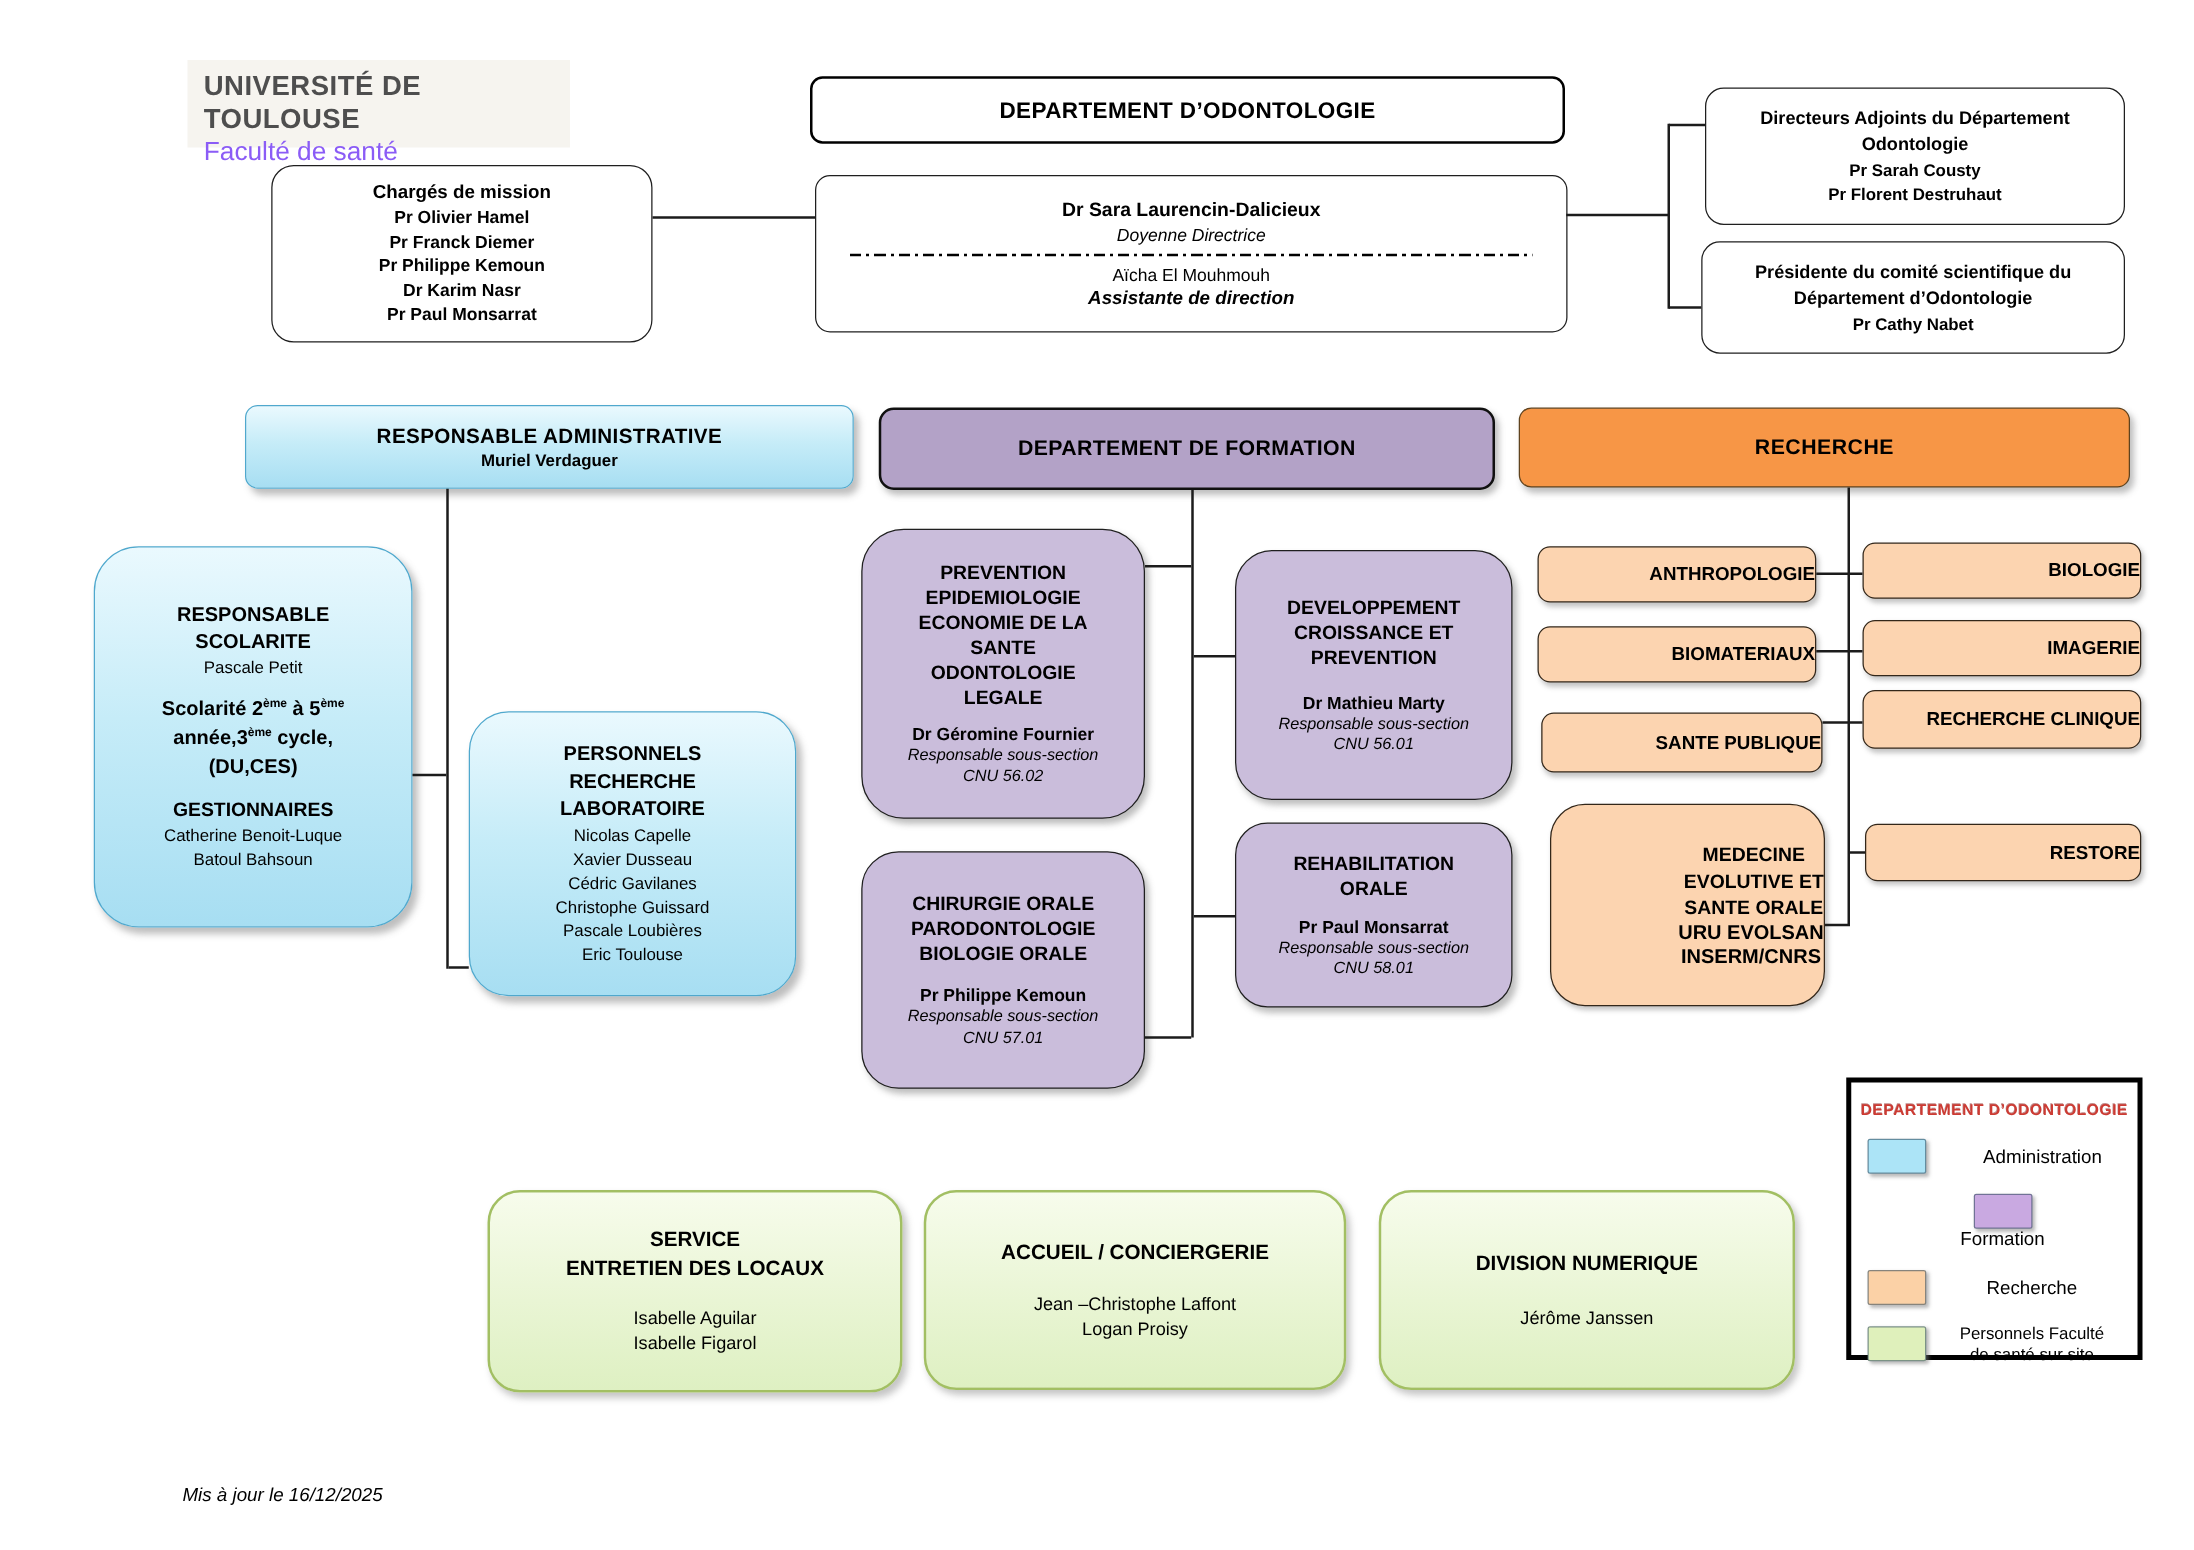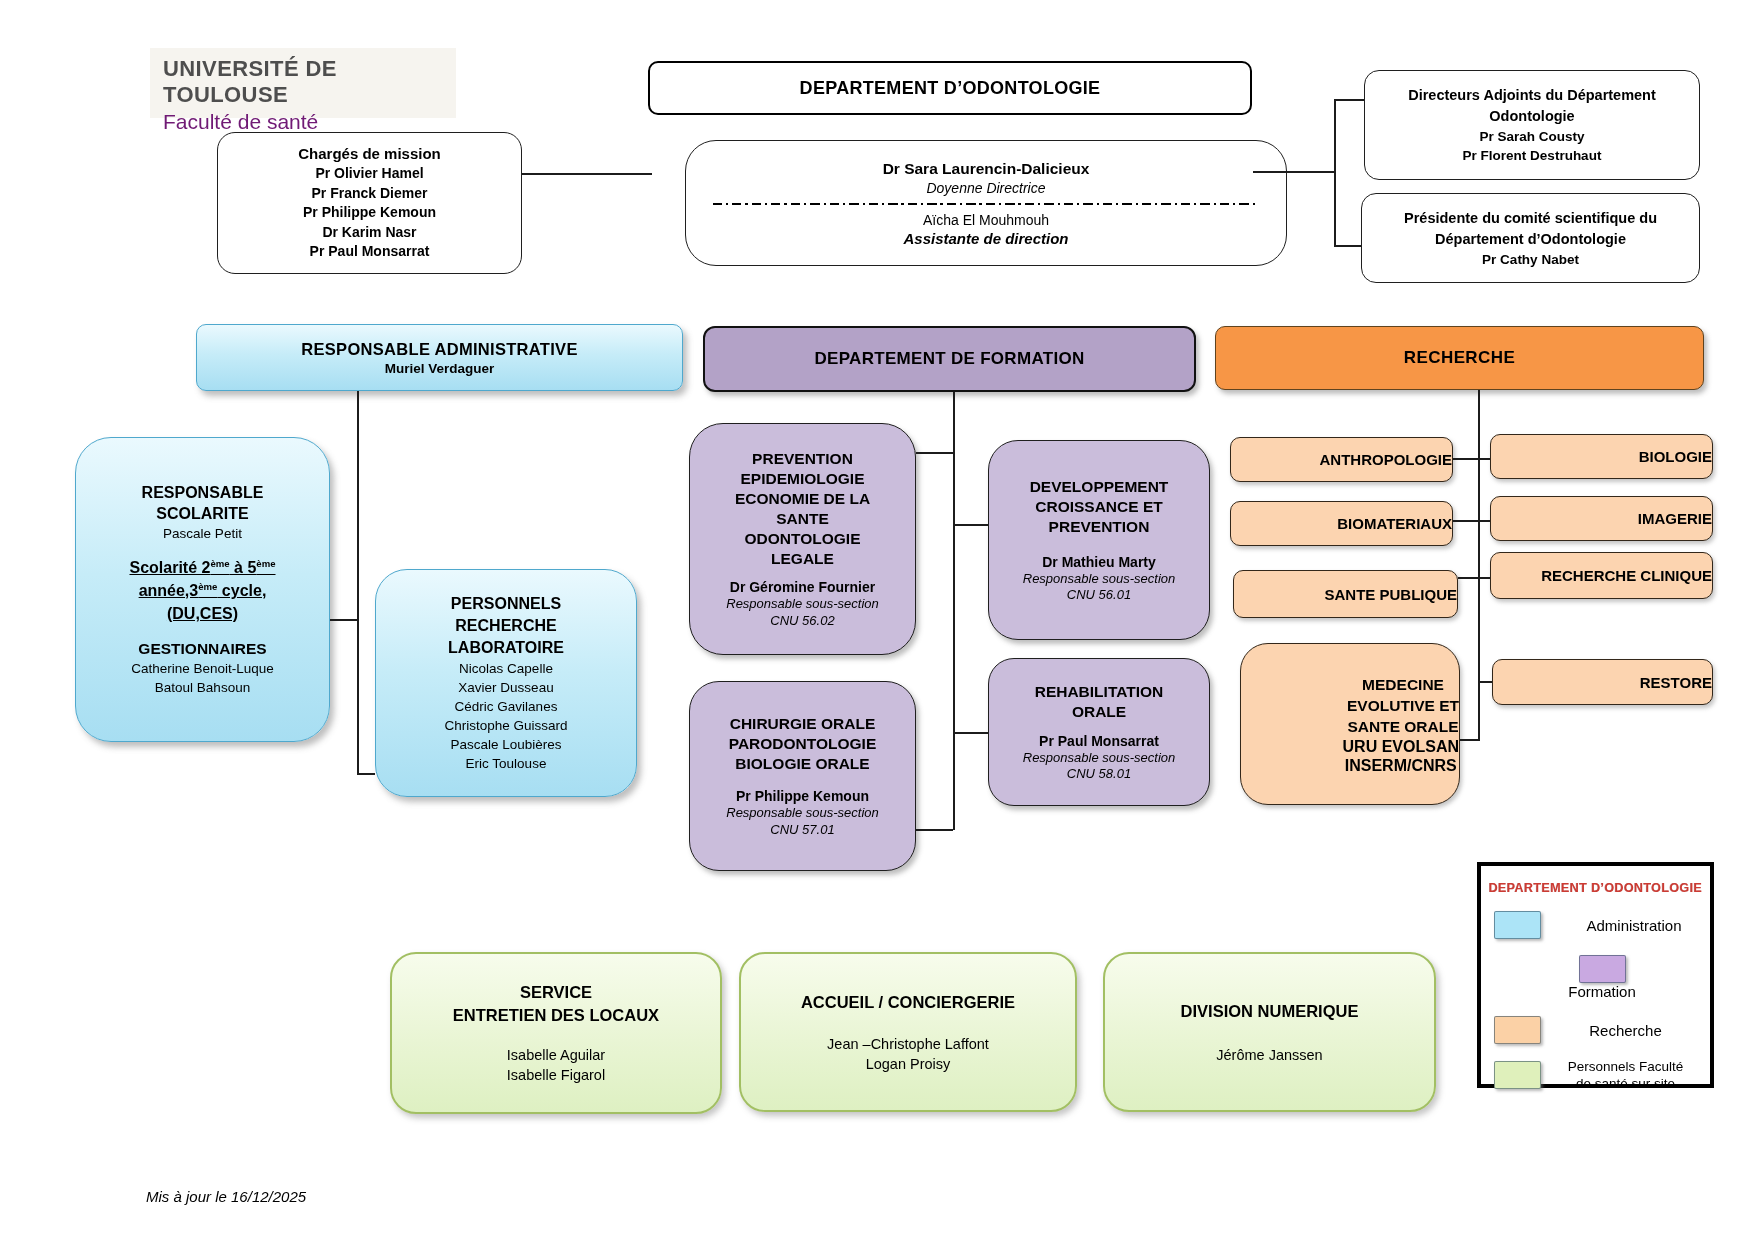--- a/index.html
+++ b/index.html
@@ -24,33 +24,33 @@
   .legend-swatch{width:45px;height:26px;border:1.5px solid rgba(40,70,90,.55);border-radius:2px;
                  box-shadow:2px 2px 3px rgba(120,120,120,.5);}
 </style>
 </head>
 <body>
 
 <div id="canvas">
 
   <div class="abs" style="left:150px;top:48px;width:306px;height:70px;background:#f6f4ef;padding:8px 13px;">
     <div class="b" style="font-size:22px;color:#4e4e4e;letter-spacing:.4px;">UNIVERSITÉ DE TOULOUSE</div>
-    <div style="font-size:21px;color:#701a75;margin-top:2px;">Faculté de santé</div>
+    <div style="font-size:21px;color:#8b5cf6;margin-top:2px;">Faculté de santé</div>
   </div>
 
   <div class="abs flex" style="left:648px;top:61px;width:604px;height:54px;border:2px solid #000;border-radius:10px;background:#fff;">
     <div class="b" style="font-size:18px;letter-spacing:.3px;">DEPARTEMENT D’ODONTOLOGIE</div>
   </div>
 
   <div class="abs box flex" style="left:217px;top:132px;width:305px;height:142px;border-radius:18px;">
     <div class="b" style="font-size:15px;line-height:20px;">Chargés de mission</div>
     <div class="b" style="font-size:14px;line-height:19.5px;">Pr Olivier Hamel<br>Pr Franck Diemer<br>Pr Philippe Kemoun<br>Dr Karim Nasr<br>Pr Paul Monsarrat</div>
   </div>
 
-  <div class="abs box flex" style="left:652px;top:140px;width:602px;height:126px;border-radius:31px;margin-left:33px;">
+  <div class="abs box flex" style="left:652px;top:140px;width:602px;height:126px;border-radius:12px;">
     <div class="b" style="font-size:15.5px;line-height:20px;">Dr Sara Laurencin-Dalicieux</div>
     <div class="i" style="font-size:14px;line-height:18px;">Doyenne Directrice</div>
     <div class="dashdot" style="margin:6px 0;"></div>
     <div style="font-size:14px;line-height:18px;">Aïcha El Mouhmouh</div>
     <div class="b i" style="font-size:15px;line-height:19px;">Assistante de direction</div>
   </div>
 
   <div class="abs box flex" style="left:1364px;top:70px;width:336px;height:110px;border-radius:15px;">
     <div class="b" style="font-size:14.5px;line-height:21px;">Directeurs Adjoints du Département<br>Odontologie</div>
     <div class="b" style="font-size:13.5px;line-height:19px;">Pr Sarah Cousty<br>Pr Florent Destruhaut</div>
@@ -77,21 +77,21 @@
   </div>
 
   <div class="abs orange-hdr flex" style="left: 1215px; top: 326px; width: 489px; height: 64px; border-radius: 10px; background-color: rgb(247, 150, 70);">
     <div class="b" style="font-size:17px;letter-spacing:.4px;">RECHERCHE</div>
   </div>
 
   <div class="abs cyan flex" style="left:75px;top:437px;width:255px;height:305px;border-radius:36px;">
     <div class="b" style="font-size:16px;line-height:21px;">RESPONSABLE<br>SCOLARITE</div>
     <div style="font-size:13.5px;line-height:19px;">Pascale Petit</div>
     <div style="height:13px;"></div>
-    <div class="b" style="font-size:16px;line-height:23px;text-decoration:underline;">Scolarité 2<sup>ème</sup> à 5<sup>ème</sup><br>année,3<sup>ème</sup> cycle,<br>(DU,CES)</div>
+    <div class="b" style="font-size:16px;line-height:23px;">Scolarité 2<sup>ème</sup> à 5<sup>ème</sup><br>année,3<sup>ème</sup> cycle,<br>(DU,CES)</div>
     <div style="height:13px;"></div>
     <div class="b" style="font-size:15.5px;line-height:21px;">GESTIONNAIRES</div>
     <div style="font-size:13.5px;line-height:19px;">Catherine Benoit-Luque<br>Batoul Bahsoun</div>
   </div>
 
   <div class="abs cyan flex" style="left:375px;top:569px;width:262px;height:228px;border-radius:32px;">
     <div class="b" style="font-size:16px;line-height:22px;">PERSONNELS<br>RECHERCHE<br>LABORATOIRE</div>
     <div style="font-size:13.5px;line-height:19px;">Nicolas Capelle<br>Xavier Dusseau<br>Cédric Gavilanes<br>Christophe Guissard<br>Pascale Loubières<br>Eric Toulouse</div>
   </div>
 

